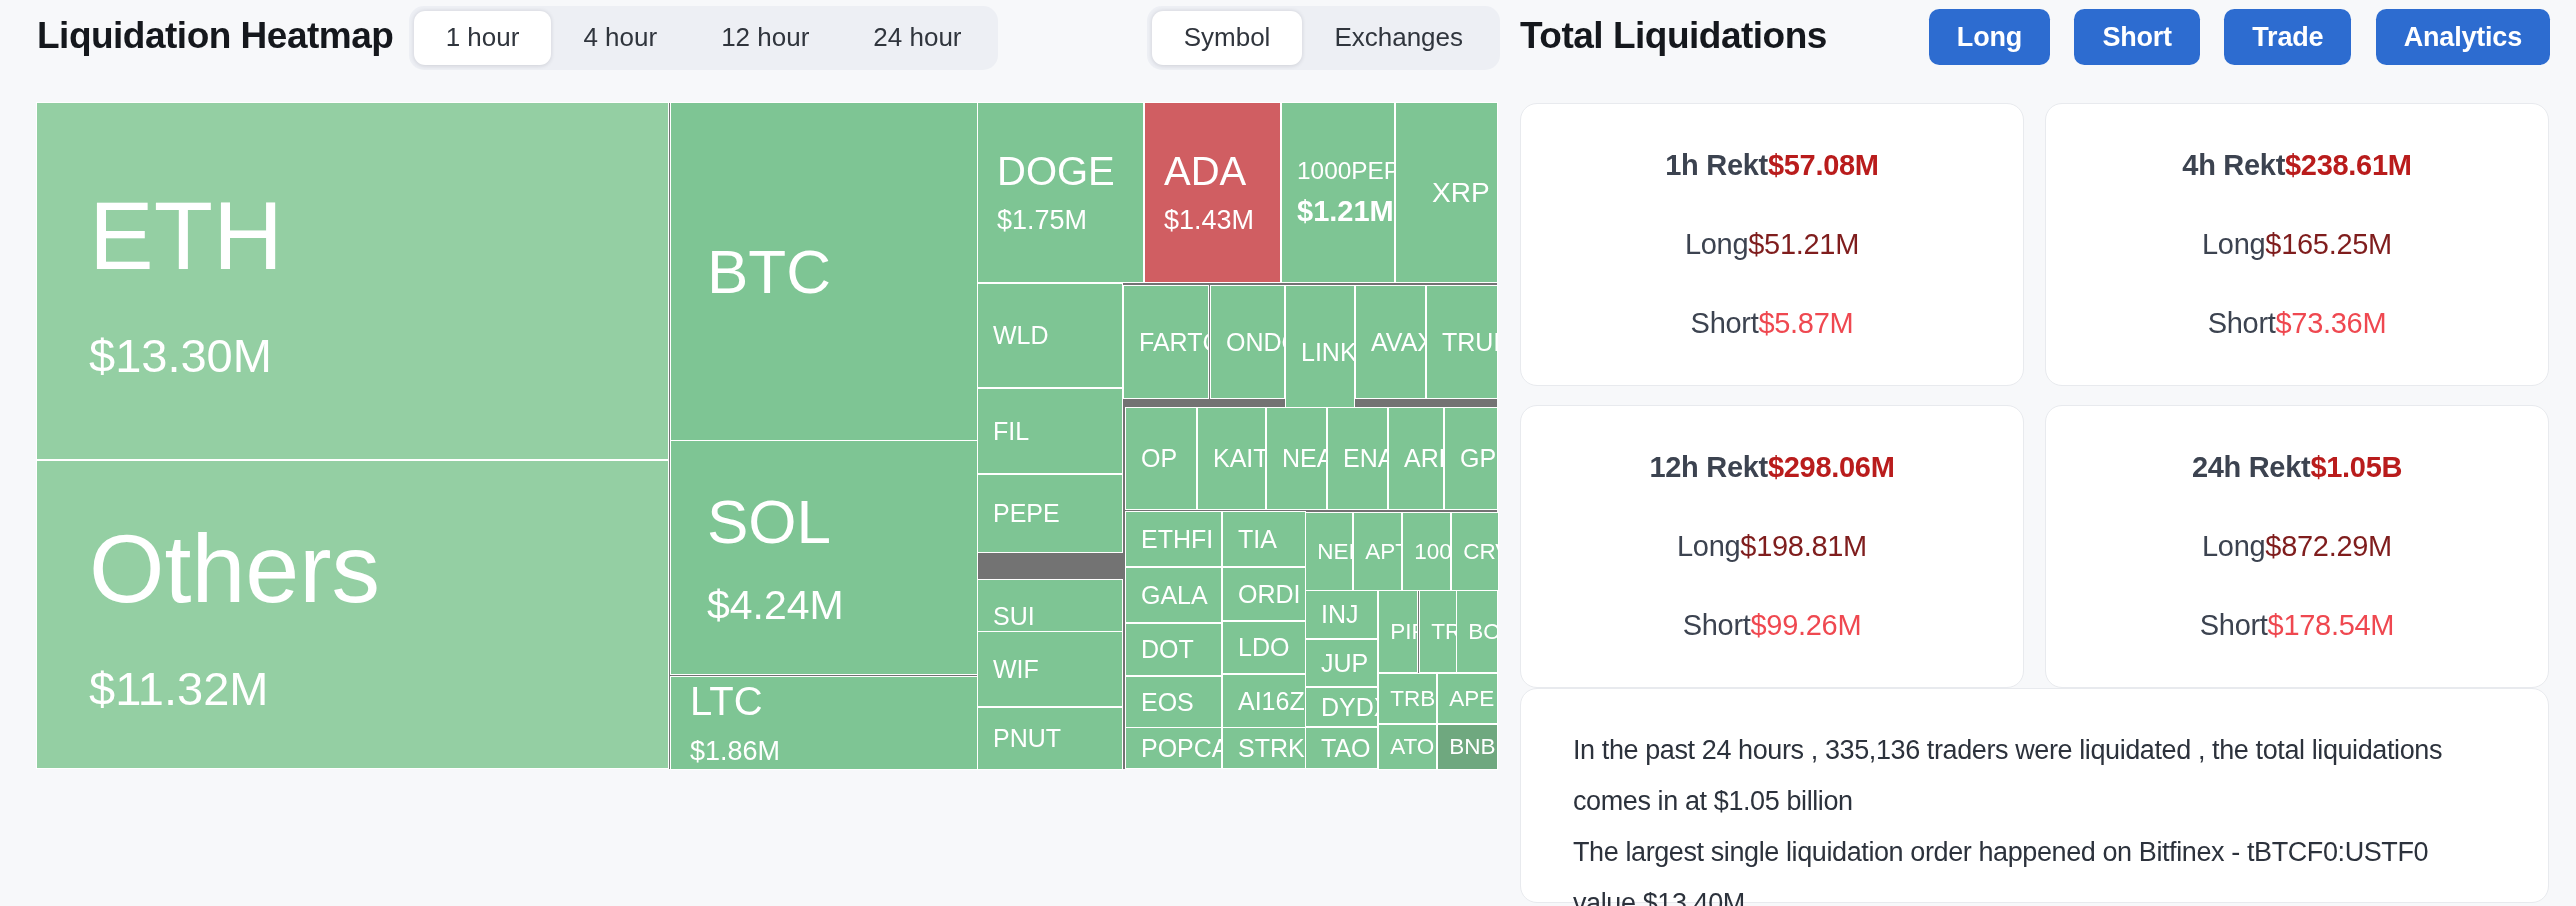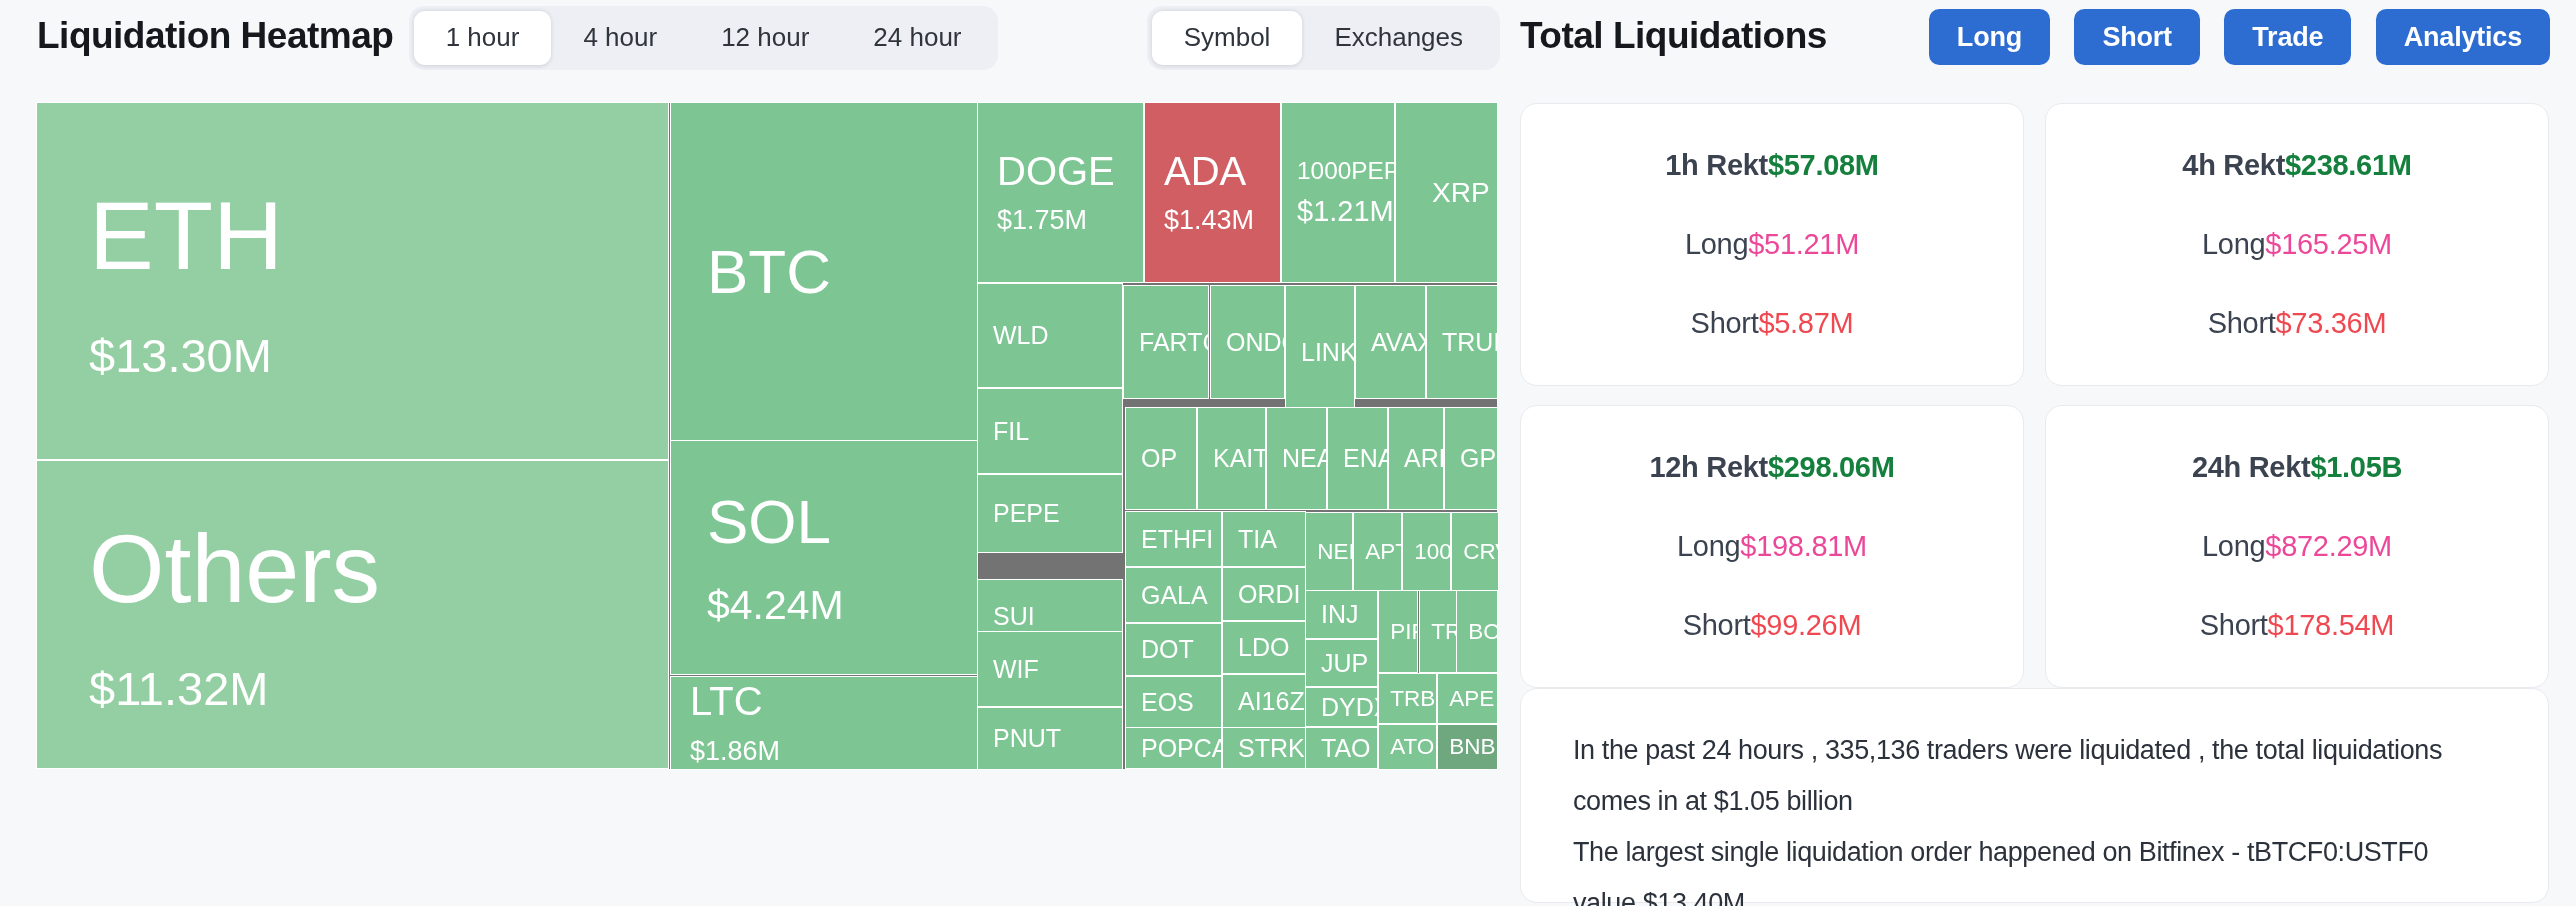--- a/index.html
+++ b/index.html
@@ -29,35 +29,35 @@
   .size-xl .nm { font-size:97px; }
   .size-xl .val { font-size:47px; }
   .size-lg { padding-left:36px; gap:24.4px; }
   .size-lg .nm { font-size:62px; }
   .size-lg .val { font-size:41px; }
   .size-md { padding-left:19px; gap:11.2px; }
   .size-md .nm { font-size:40px; }
   .size-md .val { font-size:27px; }
   .size-sm { padding-left:15px; gap:9.4px; }
   .size-sm .nm { font-size:24.4px; }
-  .size-sm .val { font-size:29px; }
+  .size-sm .val { font-size:29px;font-weight:bold; }
   .lab-lg { padding-left:17px; }
   .lab-lg .nm { font-size:28px;margin-left:19px; }
   .lab-md { padding-left:15px; }
   .lab-md .nm { font-size:25px; }
   .lab-sm { padding-left:11.2px; }
   .lab-sm .nm { font-size:22.5px; }
 
   
   .stat-card { position:absolute; width:504px; height:283px; background:#fff; border:1.9px solid #e8eaee; border-radius:17px; padding:45px 52px; display:flex; flex-direction:column; justify-content:space-between; }
   .stat-row { display:flex; justify-content:center; align-items:center; }
   .stat-period { font-size:29px; font-weight:700; color:#3c4350; letter-spacing:-0.3px; }
-  .stat-total { font-size:29px; font-weight:700; color:#15803d; letter-spacing:-0.3px; }
+  .stat-total { font-size:29px; font-weight:700; color:#b91c1c; letter-spacing:-0.3px; }
   .stat-label { font-size:29px; color:#3c4350; letter-spacing:-0.3px; }
-  .v-long { font-size:29px; color:#ec4899; letter-spacing:-0.3px; }
+  .v-long { font-size:29px; color:#7f1d1d; letter-spacing:-0.3px; }
   .v-short { font-size:29px; color:#ef4850; letter-spacing:-0.3px; }
   #card-1h { left:1520px; top:103px; }
   #card-4h { left:2045px; top:103px; }
   #card-12h { left:1520px; top:405px; }
   #card-24h { left:2045px; top:405px; }
 
   
   #summary-card { position:absolute; left:1520px; top:688px; width:1029px; height:215px; background:#fff; border:1.9px solid #e8eaee; border-radius:17px; padding:36px 52px; font-size:27px; color:#2c323c; line-height:51px; letter-spacing:-0.4px; }
 </style>
 </head>

